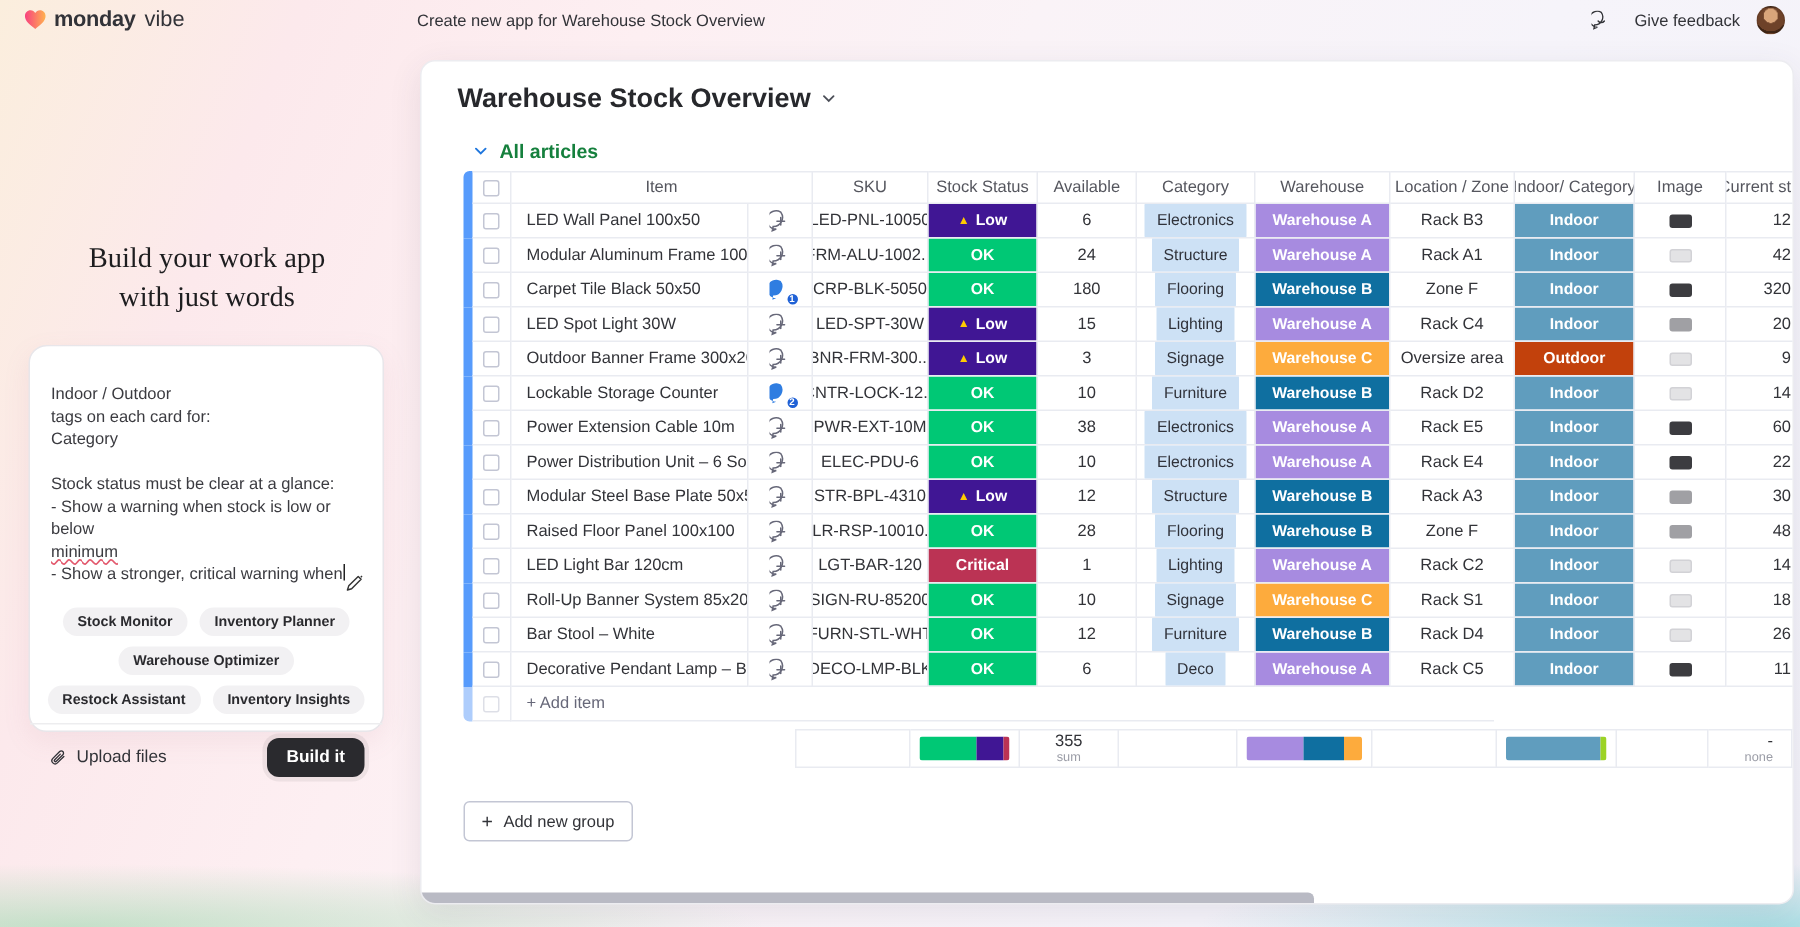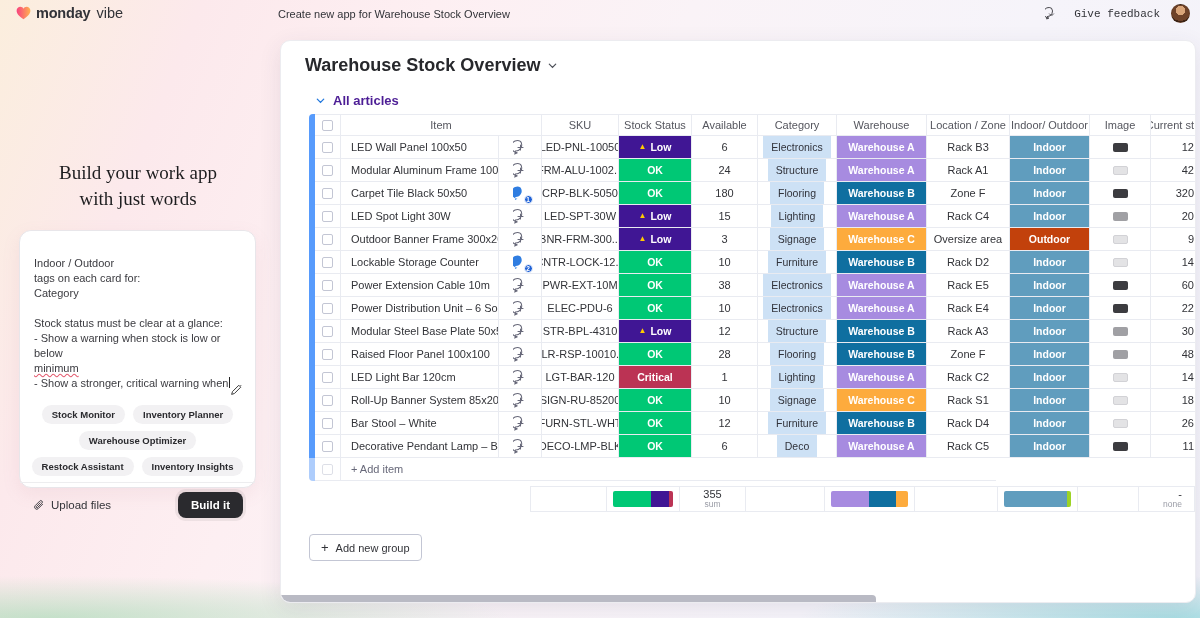--- a/index.html
+++ b/index.html
@@ -14,21 +14,21 @@
     position:relative;
   }
 
   
   .topbar { position:absolute; top:0; left:0; right:0; height:28px; }
   .logo { position:absolute; left:16px; top:5px; display:flex; align-items:center; gap:5px; }
   .logo svg { width:15px; height:14px; }
   .logo .m { font-size:14.5px; font-weight:700; letter-spacing:-.2px; }
   .logo .v { font-size:14.5px; font-weight:400; margin-left:1px; }
   .topbar-title { position:absolute; left:278px; top:8px; font-size:11px; color:#32333 8; color:#323338; }
-  .feedback { position:absolute; right:40px; top:7px; display:flex; align-items:center; gap:16px; font-size:11px; color:#323338; cursor:pointer;font-family:Liberation Mono, monospace; }
+  .feedback { position:absolute; right:40px; top:7px; display:flex; align-items:center; gap:16px; font-size:11px; color:#323338; cursor:pointer; }
   .avatar { position:absolute; right:10px; top:4px; width:19px; height:19px; border-radius:50%;
     background:radial-gradient(circle at 50% 32%, #d9a57a 0 33%, #6e4229 34% 72%, #402515 73%);
     border:1px solid rgba(0,0,0,.08); }
 
   
   .hero-heading { position:absolute; left:8px; top:160px; width:260px; text-align:center;
     font-family:"Liberation Serif", serif; font-size:19px; line-height:26px; color:#1d1d1f; }
   .prompt-card { position:absolute; left:19px; top:230px; width:237px; height:258px;
     background:#fff; border:1px solid #e8e6ea; border-radius:12px;
     box-shadow:0 6px 18px rgba(180,120,140,.10); display:flex; flex-direction:column; }
@@ -191,37 +191,37 @@
     <span>Warehouse Stock Overview</span>
     <svg class="chev" width="11" height="11" viewBox="0 0 12 12">
       <path d="M2.5 4.5l3.5 3.5 3.5-3.5" fill="none" stroke="#4b4e57" stroke-width="1.3" stroke-linecap="round"></path>
     </svg>
   </div>
 
   <div class="group-header">
     <svg class="chev" width="11" height="11" viewBox="0 0 12 12">
       <path d="M2.5 4.5l3.5 3.5 3.5-3.5" fill="none" stroke="#1f76dd" stroke-width="1.4" stroke-linecap="round"></path>
     </svg>
-    <span id="group-name" style="color: #4c1d95;">All articles</span>
+    <span id="group-name" style="color: #15803d;">All articles</span>
   </div>
 
   <div class="table">
     <div class="trow thead" id="thead">
         <div class="cell c-bar" style="background: rgb(87, 155, 252);"></div>
         <div class="cell c-check">
           <span class="checkbox"></span>
         </div>
         <div class="cell c-itemhead">Item</div>
         <div class="cell c-sku">SKU</div>
         <div class="cell c-status">Stock Status</div>
         <div class="cell c-avail">Available</div>
         <div class="cell c-cat">Category</div>
         <div class="cell c-wh">Warehouse</div>
         <div class="cell c-loc">Location / Zone</div>
-        <div class="cell c-io">Indoor/ Outdoor</div>
+        <div class="cell c-io">Indoor/ Category</div>
         <div class="cell c-img">Image</div>
         <div class="cell c-cur">Current st</div>
       </div>
     <div id="tbody">
         <div class="trow">
           <div class="cell c-bar" style="background: rgb(87, 155, 252);"></div>
           <div class="cell c-check">
             <span class="checkbox"></span>
           </div>
           <div class="cell c-itemname">LED Wall Panel 100x50</div>

